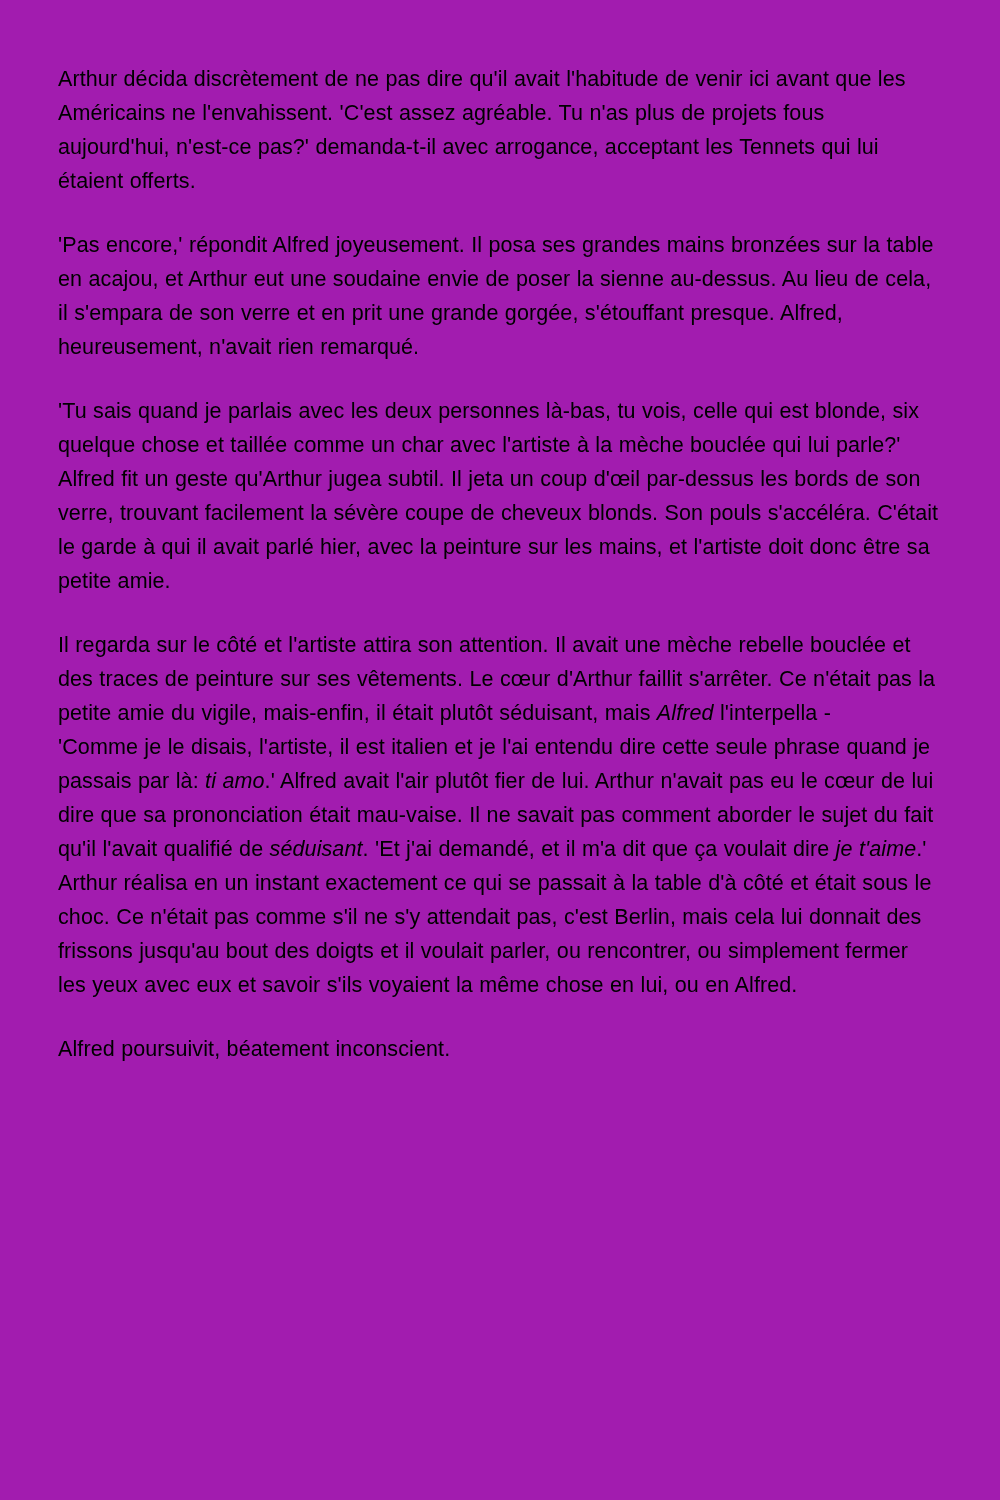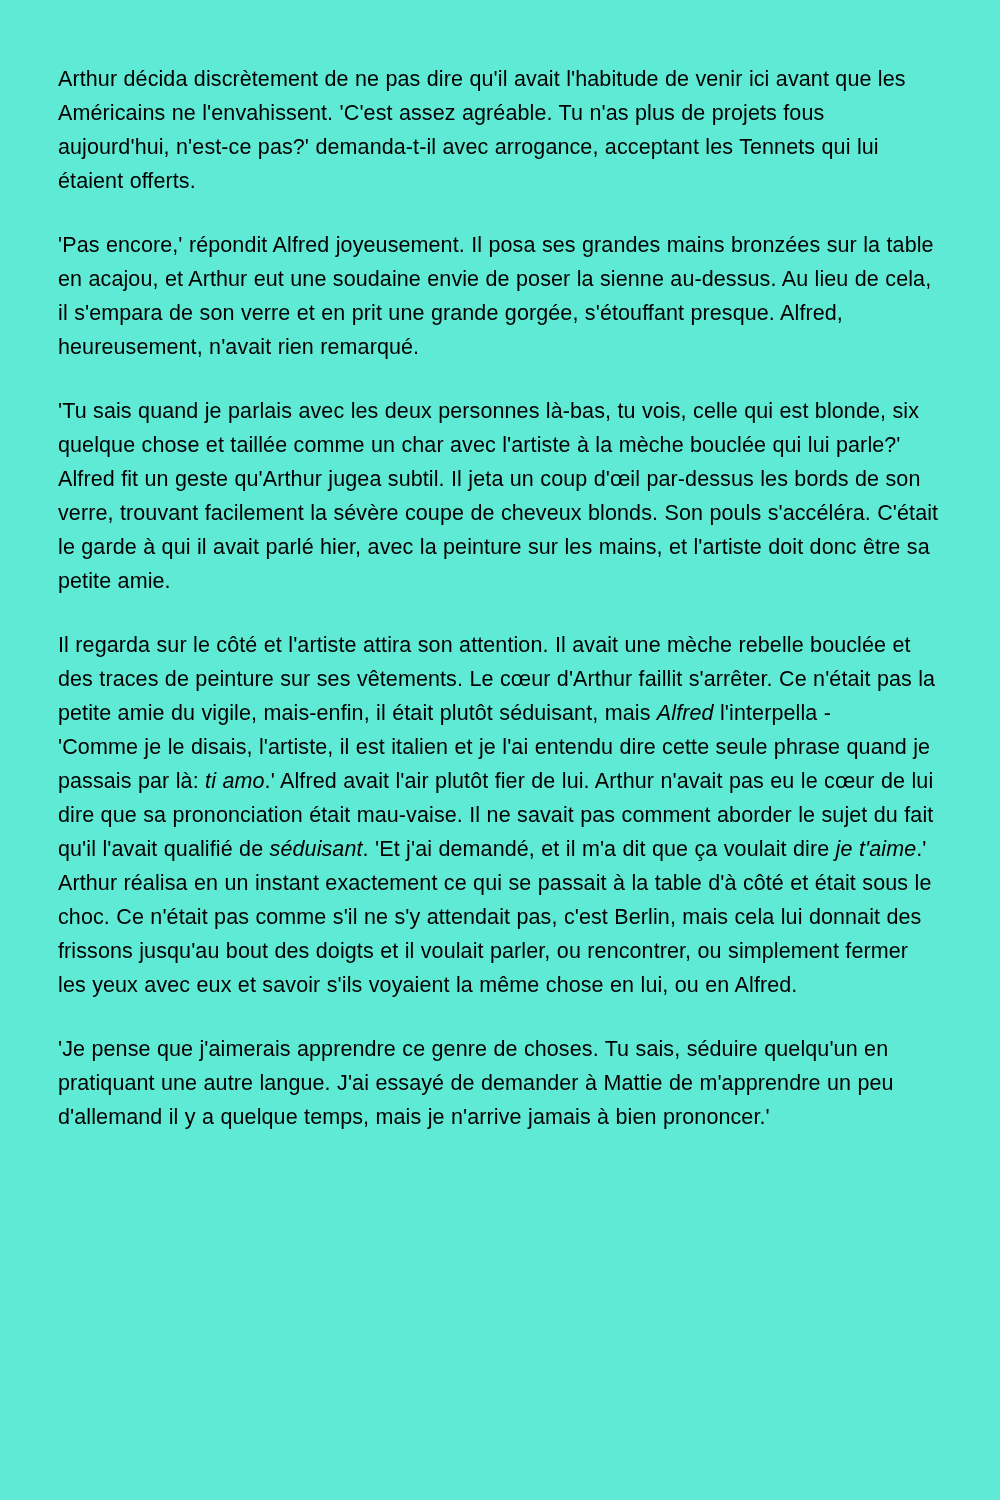--- a/index.html
+++ b/index.html
@@ -11,21 +11,21 @@
     width: 1000px;
     height: 1500px;
     font-family: "Liberation Sans", sans-serif;
     color: #000000;
   }
   .page {
     box-sizing: border-box;
     width: 1000px;
     min-height: 1500px;
     padding: 62px 58px 40px 58px;
-    background: #5eead4;
+    background: #a21caf;
   }
   .para {
     font-size: 21.5px;
     line-height: 34px;
     letter-spacing: 0.1px;
     margin: 0 0 30px 0;
     text-align: left;
     word-spacing: 0.3px;
   }
   .para:last-child {
@@ -38,15 +38,15 @@
 </style>
 </head>
 <body>
 
 <div class="page">
   <div id="body-text">
       <p class="para">Arthur décida discrètement de ne pas dire qu'il avait l'habitude de venir ici avant que les Américains ne l'envahissent. 'C'est assez agréable. Tu n'as plus de projets fous aujourd'hui, n'est-ce pas?' demanda-t-il avec arrogance, acceptant les Tennets qui lui étaient offerts.</p>
       <p class="para">'Pas encore,' répondit Alfred joyeusement. Il posa ses grandes mains bronzées sur la table en acajou, et Arthur eut une soudaine envie de poser la sienne au-dessus. Au lieu de cela, il s'empara de son verre et en prit une grande gorgée, s'étouffant presque. Alfred, heureusement, n'avait rien remarqué.</p>
       <p class="para">'Tu sais quand je parlais avec les deux personnes là-bas, tu vois, celle qui est blonde, six quelque chose et taillée comme un char avec l'artiste à la mèche bouclée qui lui parle?' Alfred fit un geste qu'Arthur jugea subtil. Il jeta un coup d'œil par-dessus les bords de son verre, trouvant facilement la sévère coupe de cheveux blonds. Son pouls s'accéléra. C'était le garde à qui il avait parlé hier, avec la peinture sur les mains, et l'artiste doit donc être sa petite amie.</p>
       <p class="para">Il regarda sur le côté et l'artiste attira son attention. Il avait une mèche rebelle bouclée et des traces de peinture sur ses vêtements. Le cœur d'Arthur faillit s'arrêter. Ce n'était pas la petite amie du vigile, mais-enfin, il était plutôt séduisant, mais <em>Alfred</em> l'interpella -<br>'Comme je le disais, l'artiste, il est italien et je l'ai entendu dire cette seule phrase quand je passais par là: <em>ti amo</em>.' Alfred avait l'air plutôt fier de lui. Arthur n'avait pas eu le cœur de lui dire que sa prononciation était mau-vaise. Il ne savait pas comment aborder le sujet du fait qu'il l'avait qualifié de <em>séduisant</em>. 'Et j'ai demandé, et il m'a dit que ça voulait dire <em>je t'aime</em>.' Arthur réalisa en un instant exactement ce qui se passait à la table d'à côté et était sous le choc. Ce n'était pas comme s'il ne s'y attendait pas, c'est Berlin, mais cela lui donnait des frissons jusqu'au bout des doigts et il voulait parler, ou rencontrer, ou simplement fermer les yeux avec eux et savoir s'ils voyaient la même chose en lui, ou en Alfred.</p>
-      <p class="para">'Je pense que j'aimerais apprendre ce genre de choses. Tu sais, séduire quelqu'un en pratiquant une autre langue. J'ai essayé de demander à Mattie de m'apprendre un peu d'allemand il y a quelque temps, mais je n'arrive jamais à bien prononcer.'</p>
+      <p class="para">Alfred poursuivit, béatement inconscient.</p>
     </div>
 </div>
 
 </body></html>

